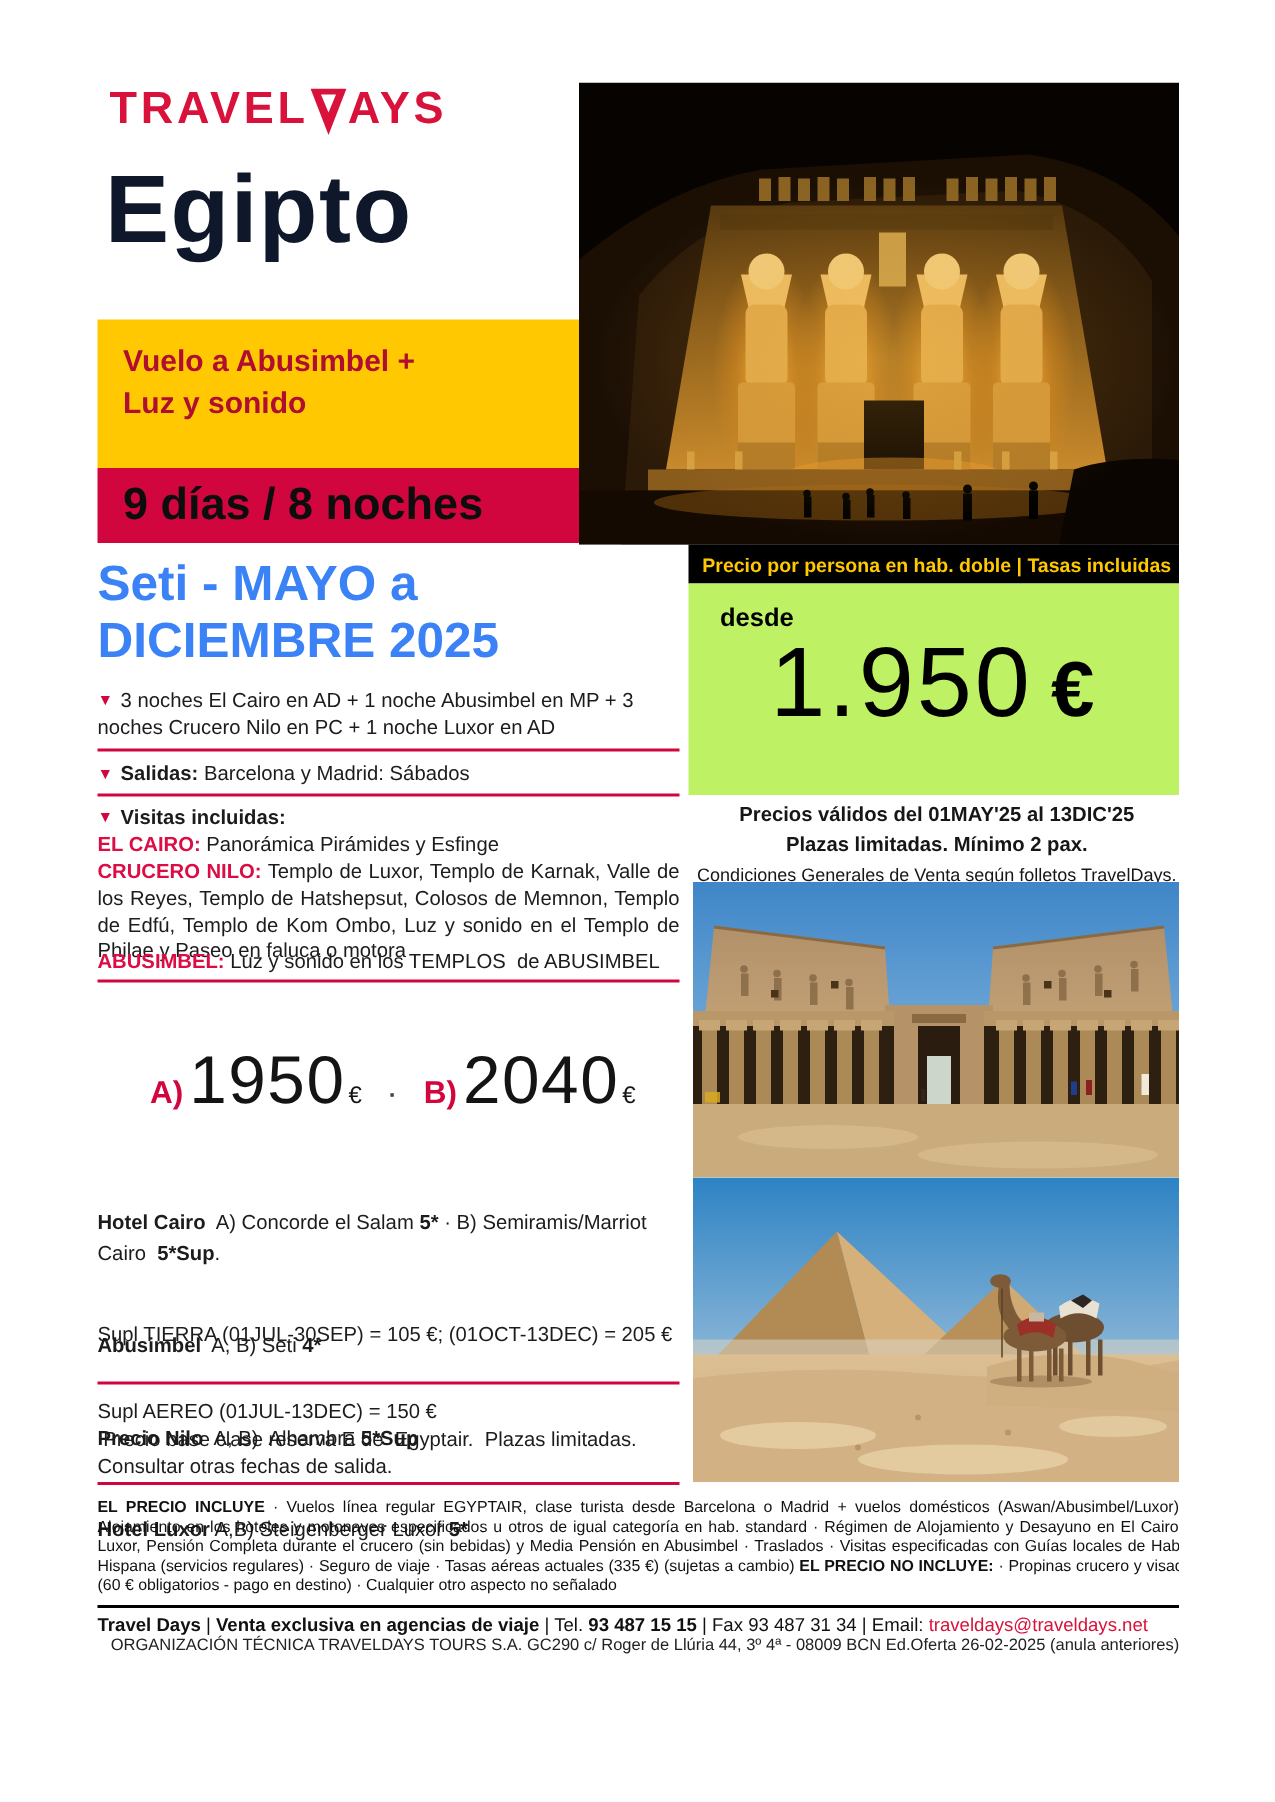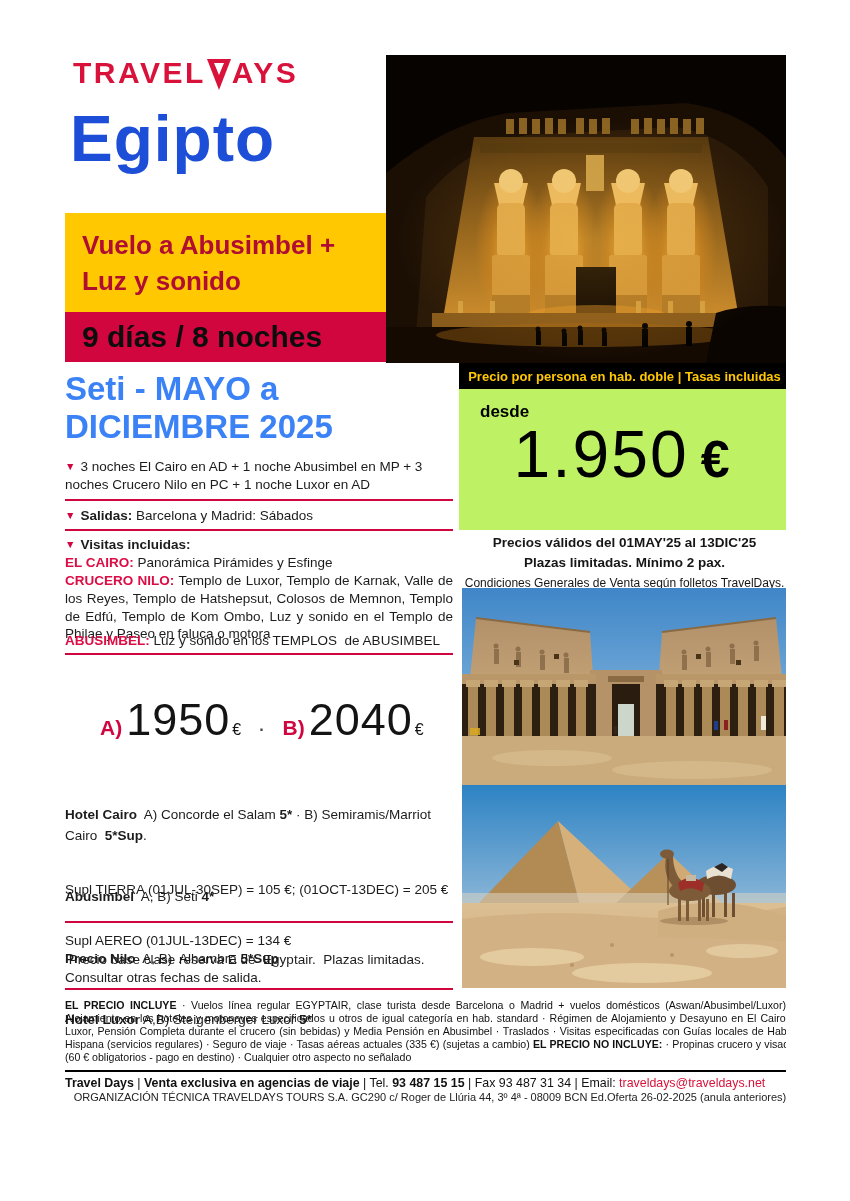--- a/index.html
+++ b/index.html
@@ -2,24 +2,24 @@
 <html><head>
 <meta charset="utf-8">
 <style>
   * { margin:0; padding:0; box-sizing:border-box; }
   body { background:#ffffff; font-family:"Liberation Sans","DejaVu Sans",sans-serif; }
   .page { position:relative; width:786px; height:1201px; background:#fff; overflow:hidden; }
 
   
   .logo { position:absolute; left:73px; top:56px; display:flex; align-items:flex-end; color:#d8123a; font-weight:bold; font-size:30px; letter-spacing:2.5px; }
   .logo svg { margin:0 1px -1px 1px; }
-  .page-title { position:absolute; left:70px; top:102px; font-size:64px; font-weight:bold; color:#1d4ed8; letter-spacing:1px; }
+  .page-title { position:absolute; left:70px; top:102px; font-size:64px; font-weight:bold; color:#0f172a; letter-spacing:1px; }
 
   .yellow-box { position:absolute; left:65px; top:213px; width:323px; height:99px; background:#ffc801; padding:15px 10px 0 17px; }
-  .yellow-box div { font-size:26px; font-weight:bold; color:#b00d33; line-height:1.38; }
+  .yellow-box div { font-size:20px; font-weight:bold; color:#b00d33; line-height:1.38; }
   .duration-box { position:absolute; left:65px; top:312px; width:323px; height:50px; background:#d2063f; display:flex; align-items:center; padding-left:17px; font-size:30px; font-weight:bold; color:#0d0d0d; }
 
   
   .hero-photo { position:absolute; left:386px; top:55px; width:404px; height:308px; }
   .photo2 { position:absolute; left:462px; top:588px; width:328px; height:197px; }
   .photo3 { position:absolute; left:462px; top:785px; width:328px; height:203px; }
   .hero-photo svg, .photo2 svg, .photo3 svg { display:block; width:100%; height:100%; }
 
   
   .black-bar { position:absolute; left:459px; top:363px; width:331px; height:26px; background:#000; color:#ffc801; font-size:13px; font-weight:bold; display:flex; align-items:center; justify-content:center; }
@@ -450,21 +450,21 @@
     <div><b class="blk">Hotel Cairo</b><span>  A) Concorde el Salam </span><b class="blk">5*</b><span> · B) Semiramis/Marriot Cairo  </span><b class="blk">5*Sup</b><span>.</span></div>
     <div><b class="blk">Abusimbel</b><span>  A, B) Seti </span><b class="blk">4*</b></div>
     <div><b class="blk">Precio Nilo</b><span>  A, B)  Alhambra </span><b class="blk">5*Sup</b></div>
     <div><b class="blk">Hotel Luxor</b><span> A,B) Steigenberger Luxor </span><b class="blk">5*</b></div>
   </div>
 
   <div class="lcol body-13 supl-tierra">Supl TIERRA (01JUL-30SEP) = 105 €; (01OCT-13DEC) = 205 €</div>
 
   <div class="redline" style="top:921px"></div>
 
-  <div class="lcol body-13 supl-aereo">Supl AEREO (01JUL-13DEC) = 134 €</div>
+  <div class="lcol body-13 supl-aereo">Supl AEREO (01JUL-13DEC) = 150 €</div>
   <div class="lcol body-13 base-note pre"> Precio base clase reserva E de  Egyptair.  Plazas limitadas. Consultar otras fechas de salida.</div>
 
   <div class="redline" style="top:988px"></div>
 
   <p class="fineprint"><b class="blk">EL PRECIO INCLUYE</b><span> · Vuelos línea regular EGYPTAIR,  clase turista desde Barcelona o Madrid + vuelos domésticos (Aswan/Abusimbel/Luxor) · Alojamiento en los hoteles y motonaves especificados u otros de igual categoría en hab. standard · Régimen de Alojamiento y Desayuno en El Cairo y Luxor, Pensión Completa durante el crucero (sin bebidas) y Media Pensión en Abusimbel · Traslados · Visitas especificadas con Guías locales de Habla Hispana (servicios regulares) · Seguro de viaje · Tasas aéreas  actuales (335 €) (sujetas a cambio) </span><b class="blk">EL PRECIO NO INCLUYE:</b><span> · Propinas crucero y visado (60 € obligatorios - pago en destino) · Cualquier otro aspecto no señalado</span></p>
 
   <div class="footer-rule"></div>
   <div class="footer1 pre"><b class="blk">Travel Days</b><span> | </span><b class="blk">Venta exclusiva en agencias de viaje</b><span> | Tel. </span><b class="blk">93 487 15 15</b><span> | Fax 93 487 31 34 | Email: </span><a href="#" class="email">traveldays@traveldays.net</a></div>
   <div class="footer2">ORGANIZACIÓN TÉCNICA TRAVELDAYS TOURS S.A. GC290 c/ Roger de Llúria 44, 3º 4ª - 08009 BCN Ed.Oferta 26-02-2025 (anula anteriores)</div>
 

